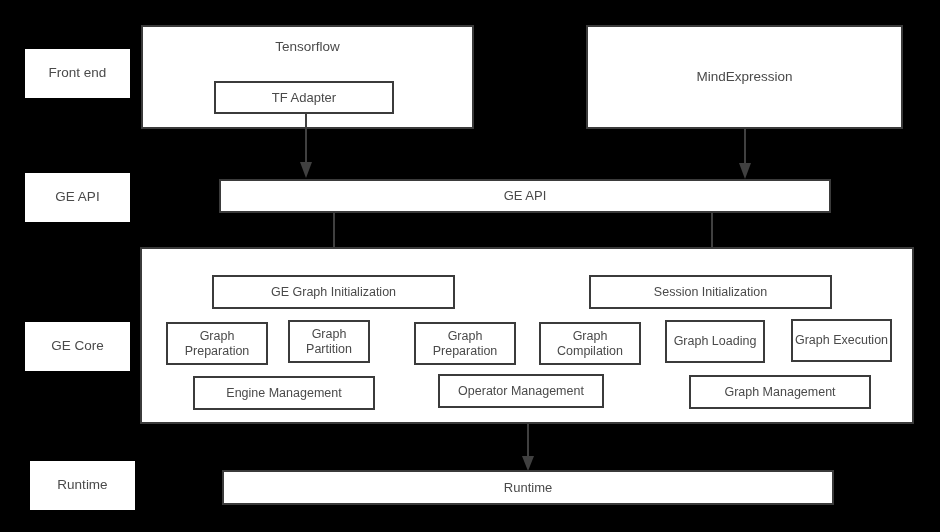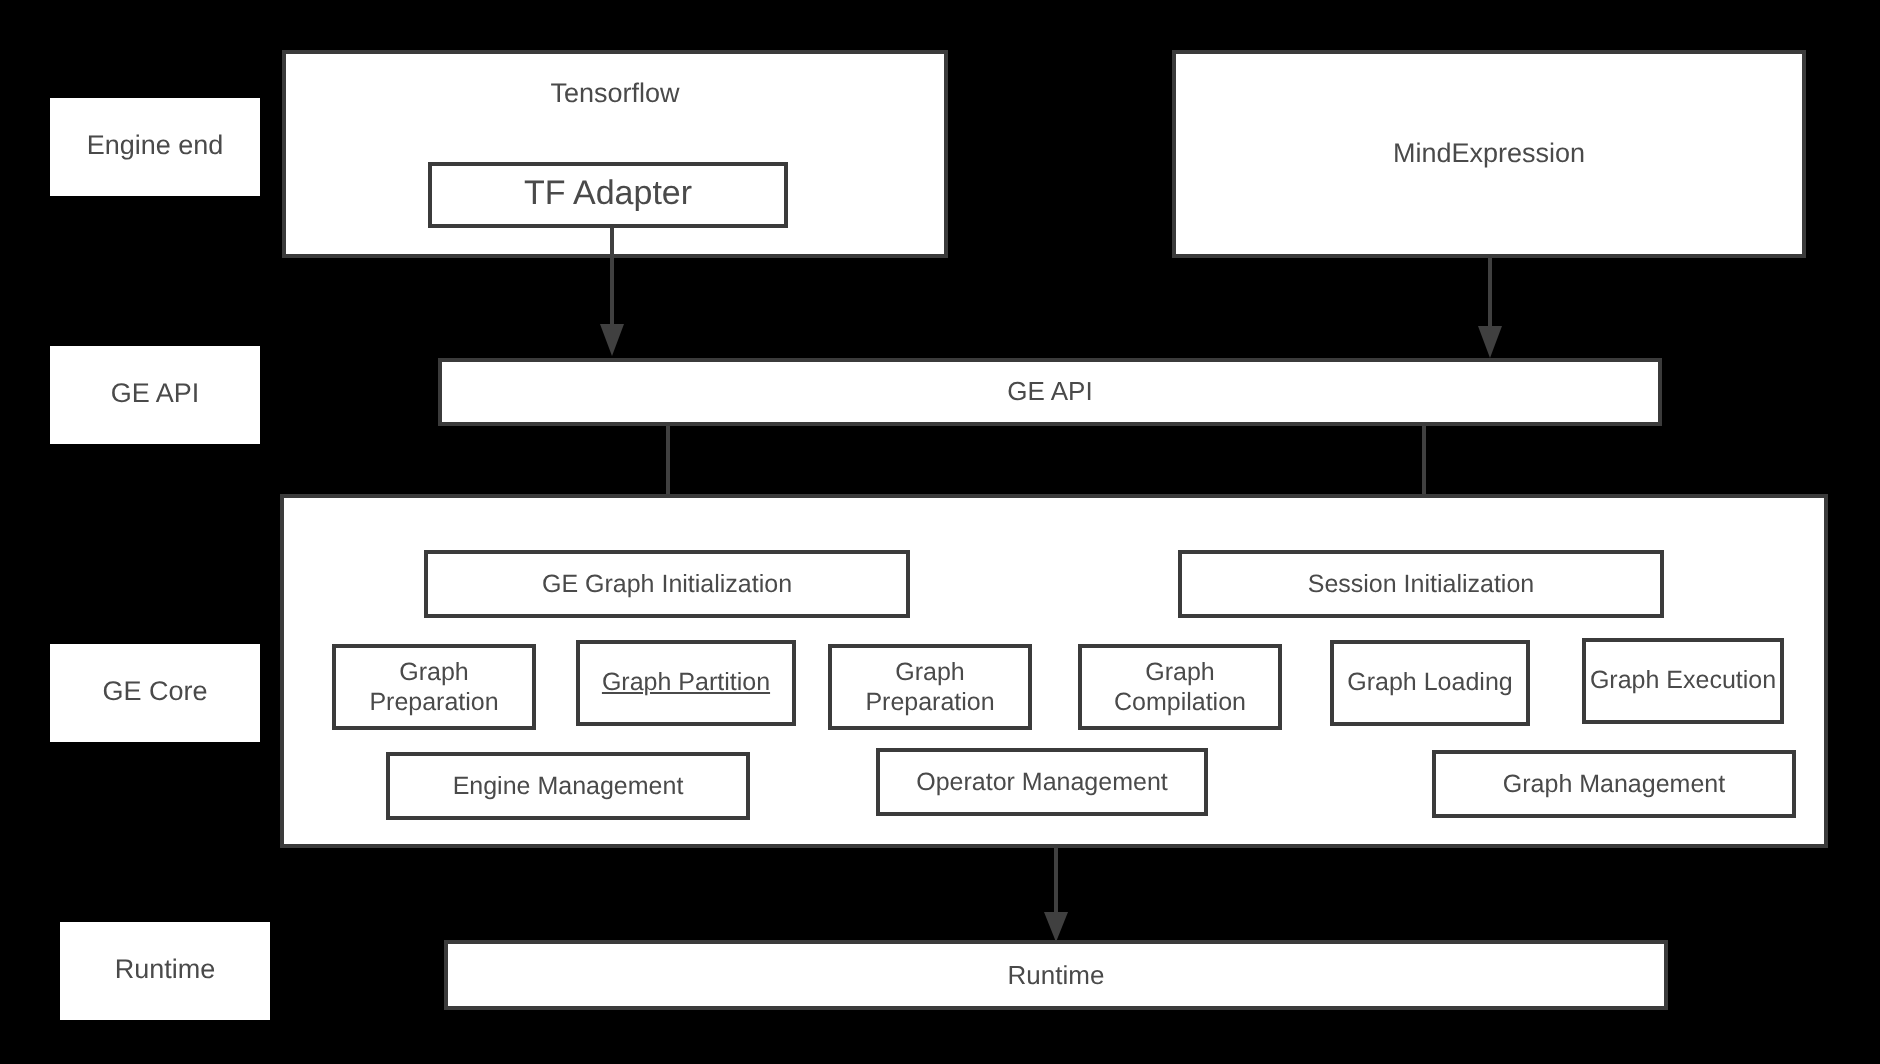--- a/index.html
+++ b/index.html
@@ -48,21 +48,21 @@
     font-size: 13.5px;
     align-items: flex-start;
     justify-content: center;
     padding-top: 12px;
   }
   .me-panel {
     font-size: 13.5px;
     text-align: center;
   }
   .tf-adapter {
-    font-size: 17px;
+    font-size: 13px;
   }
 
   
   .ge-api-bar {
     font-size: 13px;
   }
 
   
   .gecore-panel {
     background: #ffffff;
@@ -91,21 +91,21 @@
   .arrow svg { display: block; }
 
   .lbl { pointer-events: none; }
 </style>
 </head>
 <body>
 
 <div id="canvas">
 
   <div class="box plain row-label" style="left:25px; top:49px; width:105px; height:49px;">
-    <span class="lbl">Engine end</span>
+    <span class="lbl">Front end</span>
   </div>
 
   <div class="box plain row-label" style="left:25px; top:173px; width:105px; height:49px;">
     <span class="lbl">GE API</span>
   </div>
 
   <div class="box plain row-label" style="left:25px; top:322px; width:105px; height:49px;">
     <span class="lbl">GE Core</span>
   </div>
 
@@ -164,21 +164,21 @@
   </div>
 
   <div class="box thin core-sub" style="left:589px; top:275px; width:243px; height:34px;">
     <span class="lbl">Session Initialization</span>
   </div>
 
   <div class="box thin core-chip" style="left:166px; top:322px; width:102px; height:43px;">
     <span class="lbl">Graph Preparation</span>
   </div>
 
-  <div class="box thin core-chip" style="left:288px; top:320px; width:110px; height:43px;text-decoration:underline;">
+  <div class="box thin core-chip" style="left:288px; top:320px; width:82px; height:43px;">
     <span class="lbl">Graph Partition</span>
   </div>
 
   <div class="box thin core-chip" style="left:414px; top:322px; width:102px; height:43px;">
     <span class="lbl">Graph Preparation</span>
   </div>
 
   <div class="box thin core-chip" style="left:539px; top:322px; width:102px; height:43px;">
     <span class="lbl">Graph Compilation</span>
   </div>
@@ -192,21 +192,21 @@
   </div>
 
   <div class="box thin core-wide" style="left:193px; top:376px; width:182px; height:34px;">
     <span class="lbl">Engine Management</span>
   </div>
 
   <div class="box thin core-wide" style="left:438px; top:374px; width:166px; height:34px;">
     <span class="lbl">Operator Management</span>
   </div>
 
-  <div class="box thin core-wide" style="left:689px; top:375px; width:182px; height:34px;margin-left:27px;">
+  <div class="box thin core-wide" style="left:689px; top:375px; width:182px; height:34px;">
     <span class="lbl">Graph Management</span>
   </div>
 
   <div class="arrow" style="left:519px; top:424px;">
     <svg width="18" height="48" viewBox="0 0 18 48">
       <line x1="9" y1="0" x2="9" y2="36" stroke="#404040" stroke-width="2"></line>
       <polygon points="9,47 3,32 15,32" fill="#404040"></polygon>
     </svg>
   </div>
 

